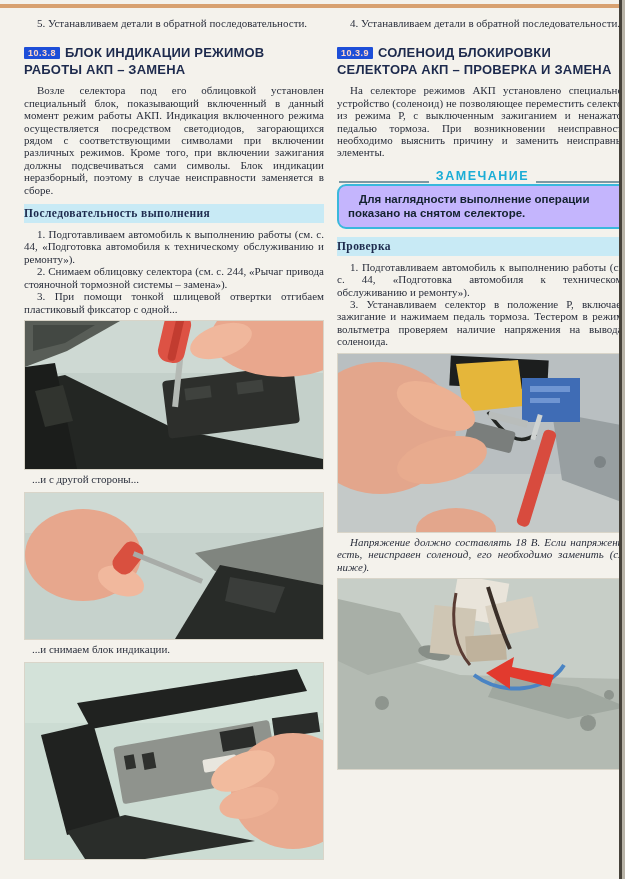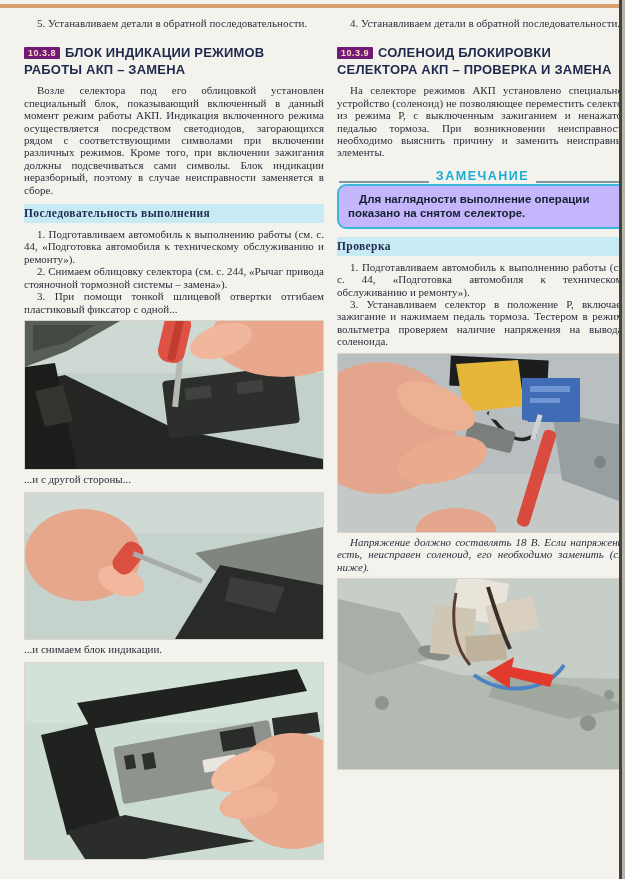--- a/index.html
+++ b/index.html
@@ -24,35 +24,35 @@
   .bt{font-size:11px;line-height:12.4px;text-align:justify;text-indent:13px;}
   .intro{margin-top:3px;}
 
   .sec-head{
     margin:15px 0 6px 0;
     font-family:"Liberation Sans", sans-serif;
     font-weight:bold;font-size:13px;line-height:17px;
     color:#1d2a4d;letter-spacing:.2px;
   }
   .badge{
-    display:inline-block;background:#701a75;color:#ffd6c6;
+    display:inline-block;background:#1d4ed8;color:#ffd6c6;
     font-family:"Liberation Sans", sans-serif;font-weight:bold;
     font-size:9px;line-height:12px;padding:0 4px;border-radius:1px;
     margin-right:5px;vertical-align:1px;letter-spacing:.5px;
   }
 
   .band{
     margin:8px 0 5px 0;background:#c8eaf5;
     text-align:left;font-weight:bold;font-size:11.5px;
     color:#1d2a4d;padding:3px 0 4px 0;letter-spacing:.4px;
   }
 
   .photo{display:block;border:1px solid #d9d5c9;background:#c4cfc9;margin:5px 0 3px 0;}
   .photo svg{display:block;}
-  .caption{font-size:11px;line-height:13px;margin:3px 0 6px 0;color:#2a2f3c;}
+  .caption{font-size:11px;line-height:13px;margin:3px 0 6px 8px;color:#2a2f3c;}
 
   .note-title-row{
     display:flex;align-items:flex-end;gap:7px;margin:10px 2px 0 2px;
   }
   .note-rule{flex:1;height:2px;background:#7d98a2;}
   .note-title{
     font-family:"Liberation Sans", sans-serif;font-weight:bold;
     font-size:12.5px;color:#1badd6;letter-spacing:1.5px;
   }
   .note-box{

